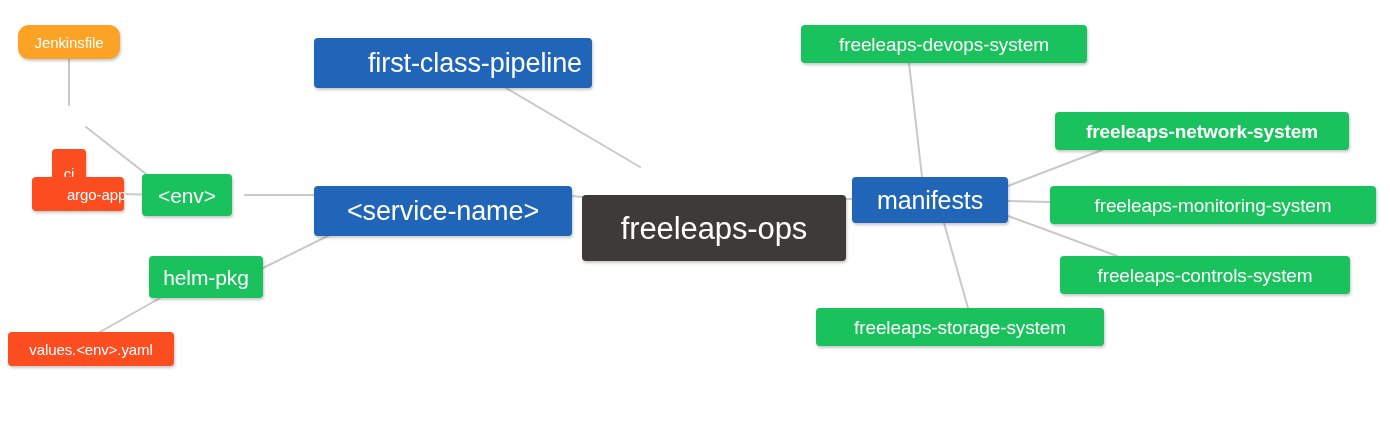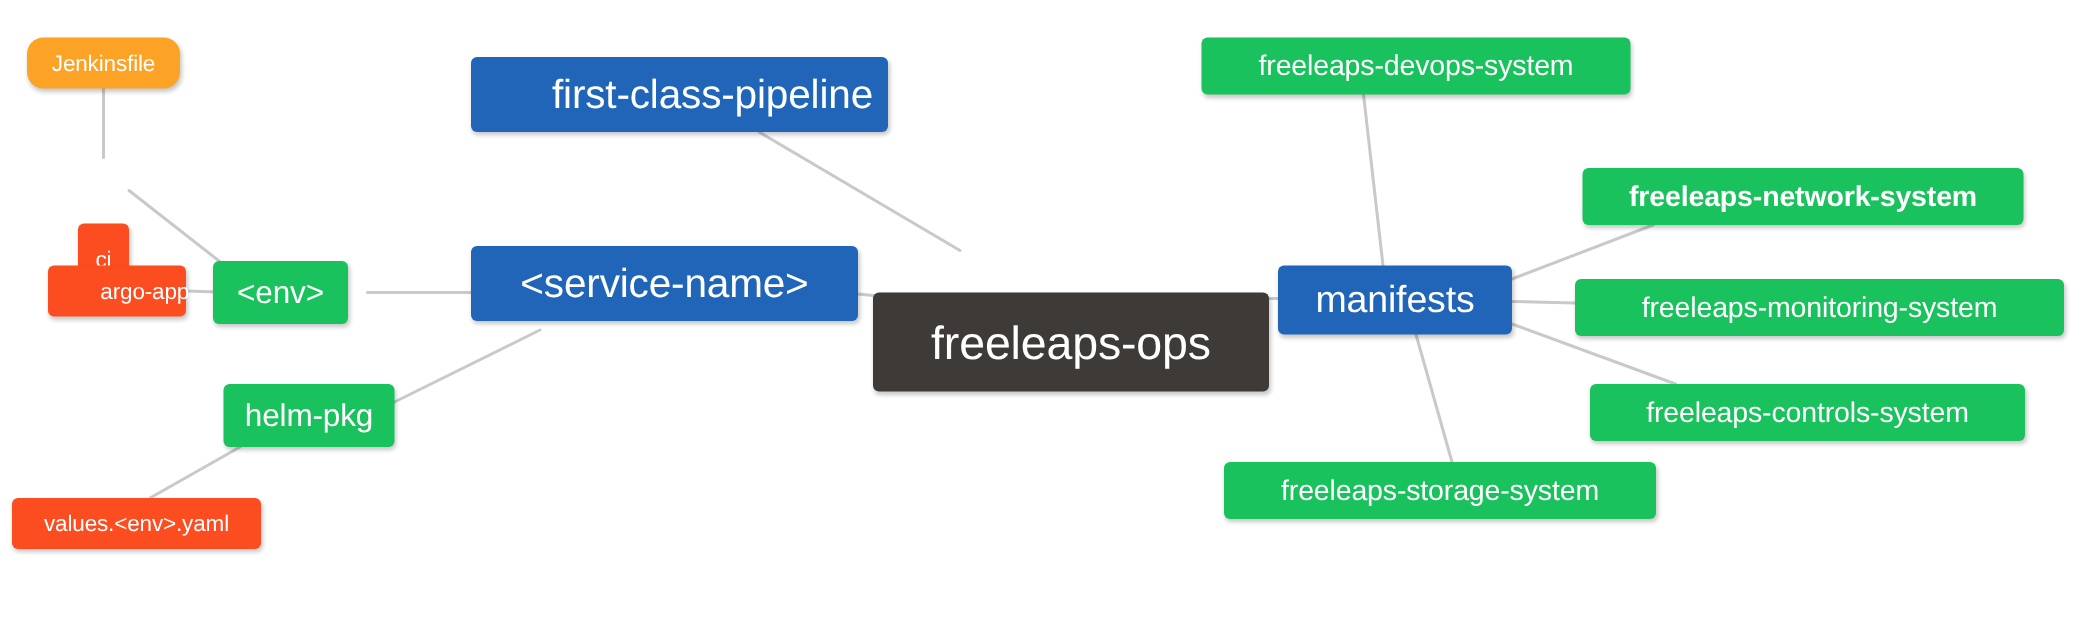--- a/index.html
+++ b/index.html
@@ -74,21 +74,21 @@
       </div>
       <div class="node" style="left: 142px; top: 174px; width: 90px; height: 42px; background: rgb(25, 194, 92); font-size: 21px;">
         <span class="node-label">&lt;env&gt;</span>
       </div>
       <div class="node" style="left: 149px; top: 256px; width: 114px; height: 42px; background: rgb(25, 194, 92); font-size: 21px;">
         <span class="node-label">helm-pkg</span>
       </div>
       <div class="node" style="left: 8px; top: 332px; width: 166px; height: 34px; background: rgb(252, 77, 33); font-size: 15px;">
         <span class="node-label">values.&lt;env&gt;.yaml</span>
       </div>
-      <div class="node" style="left: 314px; top: 164px; width: 258px; height: 50px; background: rgb(32, 101, 184); font-size: 27px;">
+      <div class="node" style="left: 314px; top: 186px; width: 258px; height: 50px; background: rgb(32, 101, 184); font-size: 27px;">
         <span class="node-label">&lt;service-name&gt;</span>
       </div>
       <div class="node" style="left: 314px; top: 38px; width: 278px; height: 50px; background: rgb(32, 101, 184); font-size: 27px; padding-left: 44px;">
         <span class="node-label">first-class-pipeline</span>
       </div>
       <div class="node" style="left: 582px; top: 167px; width: 264px; height: 66px; background: rgb(61, 58, 56); font-size: 31px; margin-top: 28px;">
         <span class="node-label">freeleaps-ops</span>
       </div>
       <div class="node" style="left: 852px; top: 177px; width: 156px; height: 46px; background: rgb(32, 101, 184); font-size: 25px; text-align: center;">
         <span class="node-label">manifests</span>

